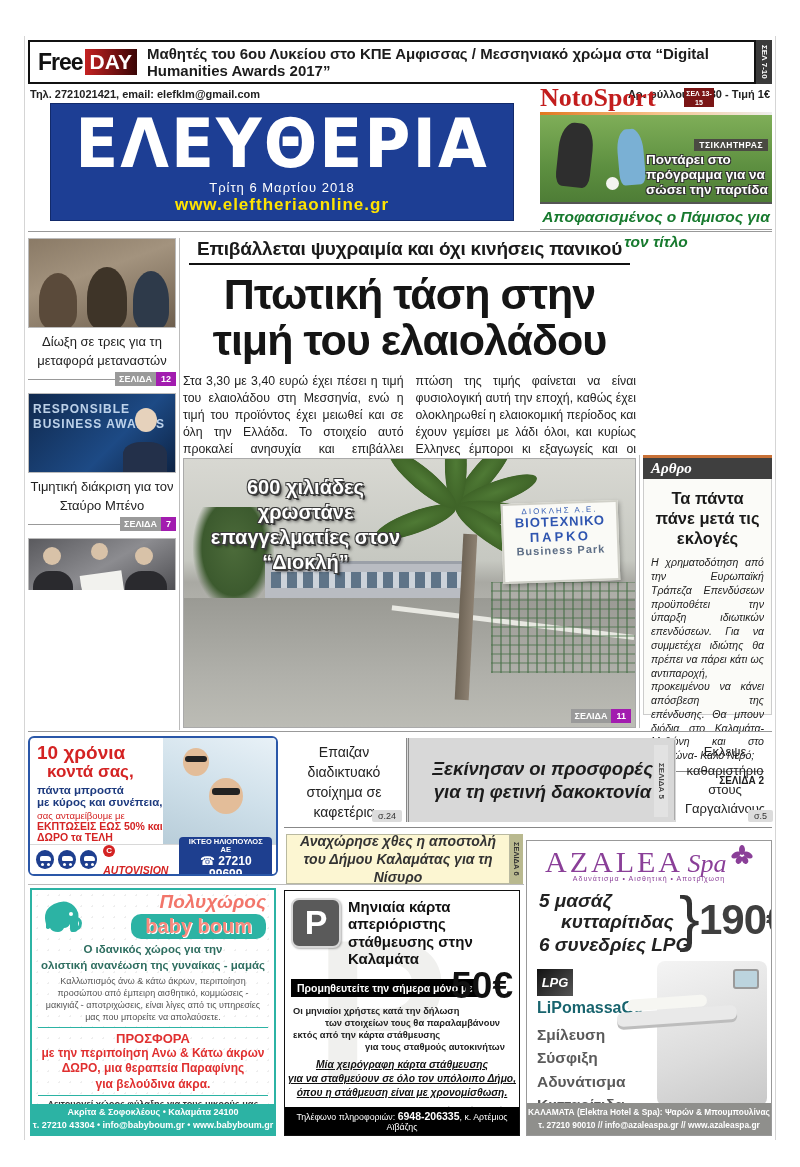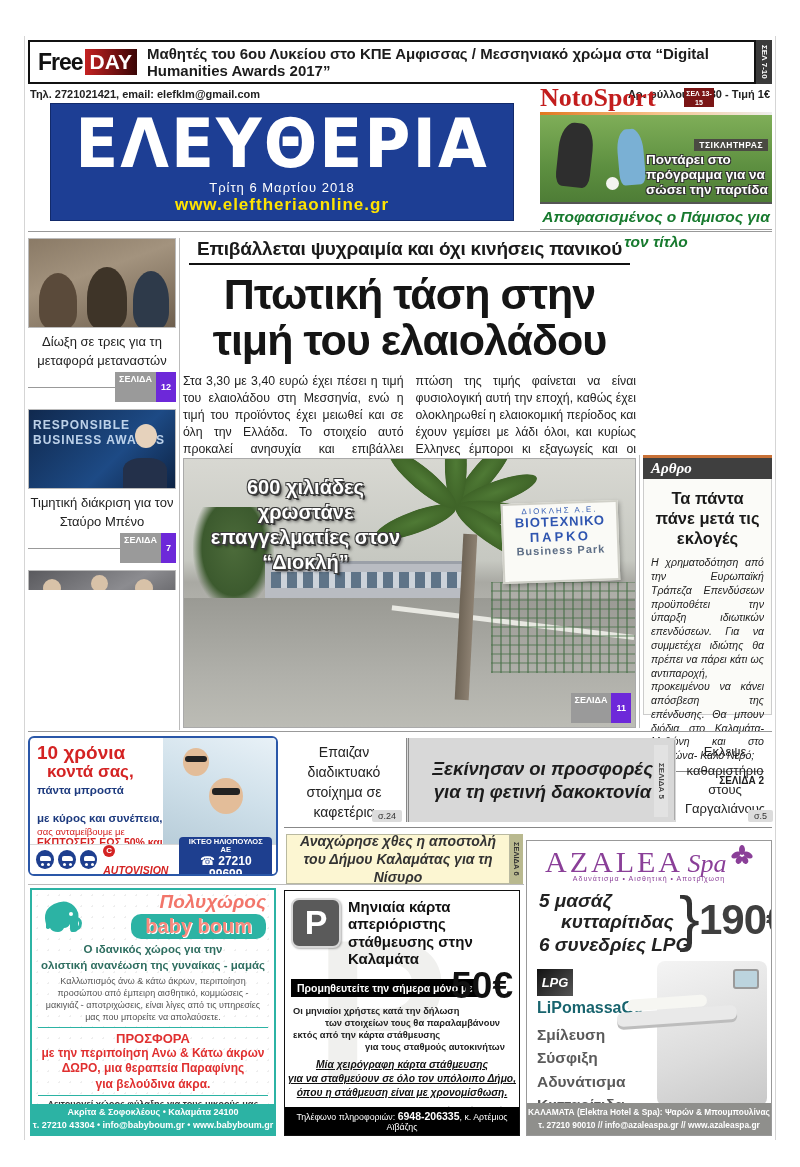--- a/index.html
+++ b/index.html
@@ -48,21 +48,21 @@
   #header-rule{left:28px;top:231px;width:744px;height:1px;background:#999;}
 
   
   #sidebar{left:28px;top:238px;width:148px;height:352px;overflow:hidden;}
   .sb-photo{width:148px;border:1px solid #bbb;box-sizing:border-box;margin-bottom:4px;position:relative;overflow:hidden;}
   .sb-caption{font-size:13px;line-height:19px;text-align:center;color:#222;margin:2px 0;}
   .badge-row{display:flex;align-items:center;margin:2px 0 7px;}
   .badge-row .line{flex:1;height:1px;background:#999;}
   .pagebadge{display:inline-flex;font-size:9px;font-weight:bold;line-height:14px;}
   .pagebadge .lbl{background:#9a9a9a;color:#fff;padding:0 4px;}
-  .pagebadge .num{background:#6d28d9;color:#fff;padding:8px 5px;}
+  .pagebadge .num{background:#a21caf;color:#fff;padding:0 5px;}
   #sb-photo-1{height:90px;background:linear-gradient(160deg,#8a7a66 0%,#a3937e 40%,#6e5f4e 100%);}
   .mig{position:absolute;border-radius:50% 50% 30% 30%;}
   #sb-photo-2{height:80px;background:linear-gradient(135deg,#10294e,#1d4a85 60%,#0d2344);}
   #sb-photo-2 .awards-text{position:absolute;left:4px;top:8px;color:#cfe2f7;font-weight:bold;font-size:12px;
                            line-height:15px;letter-spacing:1px;opacity:.9;}
   #sb-photo-3{height:74px;background:linear-gradient(150deg,#5a5a5e 0%,#8c8c90 45%,#3c3c40 100%);}
   .suit{position:absolute;bottom:0;background:#2a2a2e;border-radius:40% 40% 0 0;}
   .head{position:absolute;background:#d8c2a8;border-radius:50%;}
 
   #v-divider-1{left:179px;top:238px;width:1px;height:492px;background:#bbb;}
@@ -123,21 +123,21 @@
   #autovision{left:28px;top:736px;width:250px;height:140px;border:2px solid #2a57a8;border-radius:6px;
               box-sizing:border-box;overflow:hidden;background:#fff;}
   #av-photo{position:absolute;right:0;top:0;width:46%;height:78%;
             background:linear-gradient(200deg,#e8f1f7 0%,#cfe0ea 50%,#b8cdd9 100%);}
   .av-head{position:absolute;background:#e3bd99;border-radius:50%;}
   .av-glass{position:absolute;background:#222;border-radius:3px;}
   #av-text{position:absolute;left:7px;top:5px;width:150px;line-height:1.05;}
   #av-text .l1{font-size:19px;font-weight:bold;color:#d42323;}
   #av-text .l2{font-size:17px;font-weight:bold;color:#d42323;margin-left:10px;}
   #av-text .l3{font-size:11.5px;font-weight:bold;color:#1d3a7e;margin-top:3px;}
-  #av-text .l4{font-size:11.5px;font-weight:bold;color:#1d3a7e;margin-top:16px;}
+  #av-text .l4{font-size:11.5px;font-weight:bold;color:#1d3a7e;}
   #av-text .l5{font-size:9.5px;color:#d42323;margin-top:3px;}
   #av-text .l6,#av-text .l7{font-size:10.5px;font-weight:bold;color:#d42323;}
   #av-text .l8{font-size:7px;color:#d42323;}
   #av-band{position:absolute;left:0;bottom:0;width:100%;height:30px;display:flex;align-items:center;
            border-top:1px solid #d8d8d8;background:#fff;padding:0 4px;box-sizing:border-box;}
   .av-circ{width:19px;height:19px;border-radius:50%;background:#1e3f8f;margin:0 2px;position:relative;}
   .av-circ .veh{position:absolute;left:4px;top:6px;width:11px;height:5px;background:#fff;border-radius:2px 4px 1px 1px;}
   .av-circ .w1,.av-circ .w2{position:absolute;bottom:3px;width:3px;height:3px;border-radius:50%;background:#fff;}
   .av-circ .w1{left:5px;} .av-circ .w2{left:11px;}
   #av-logo{margin-left:4px;}

